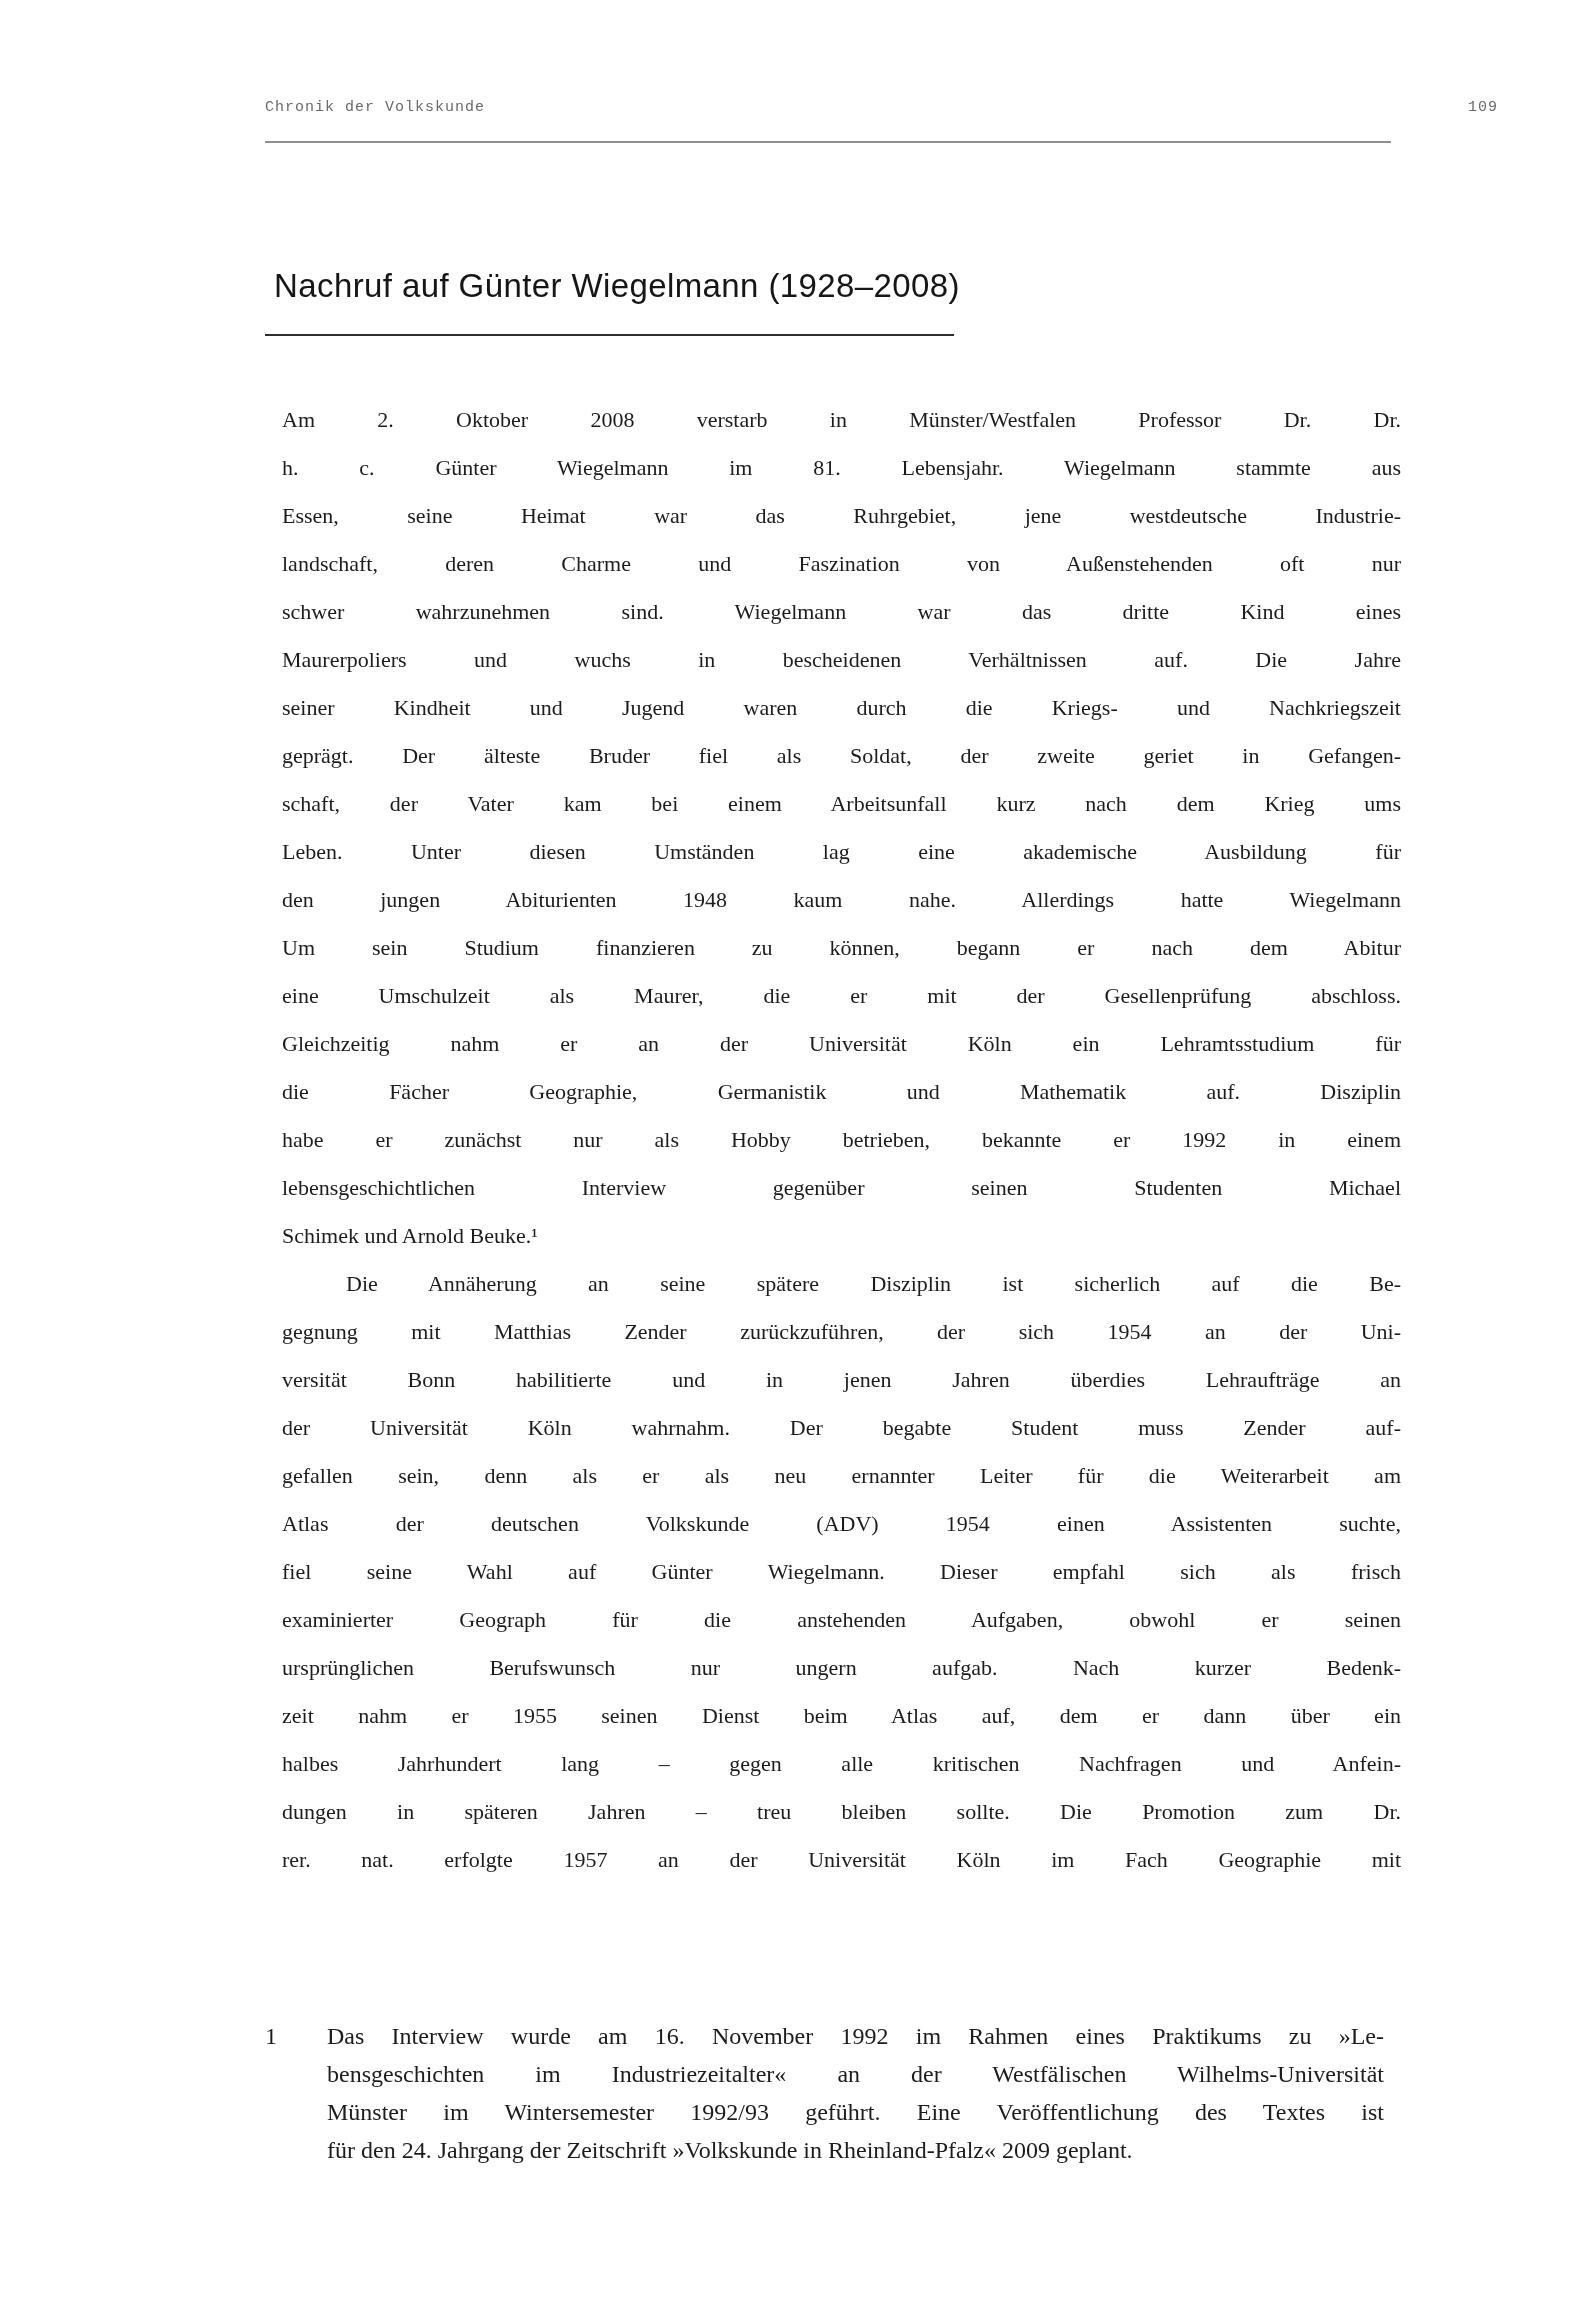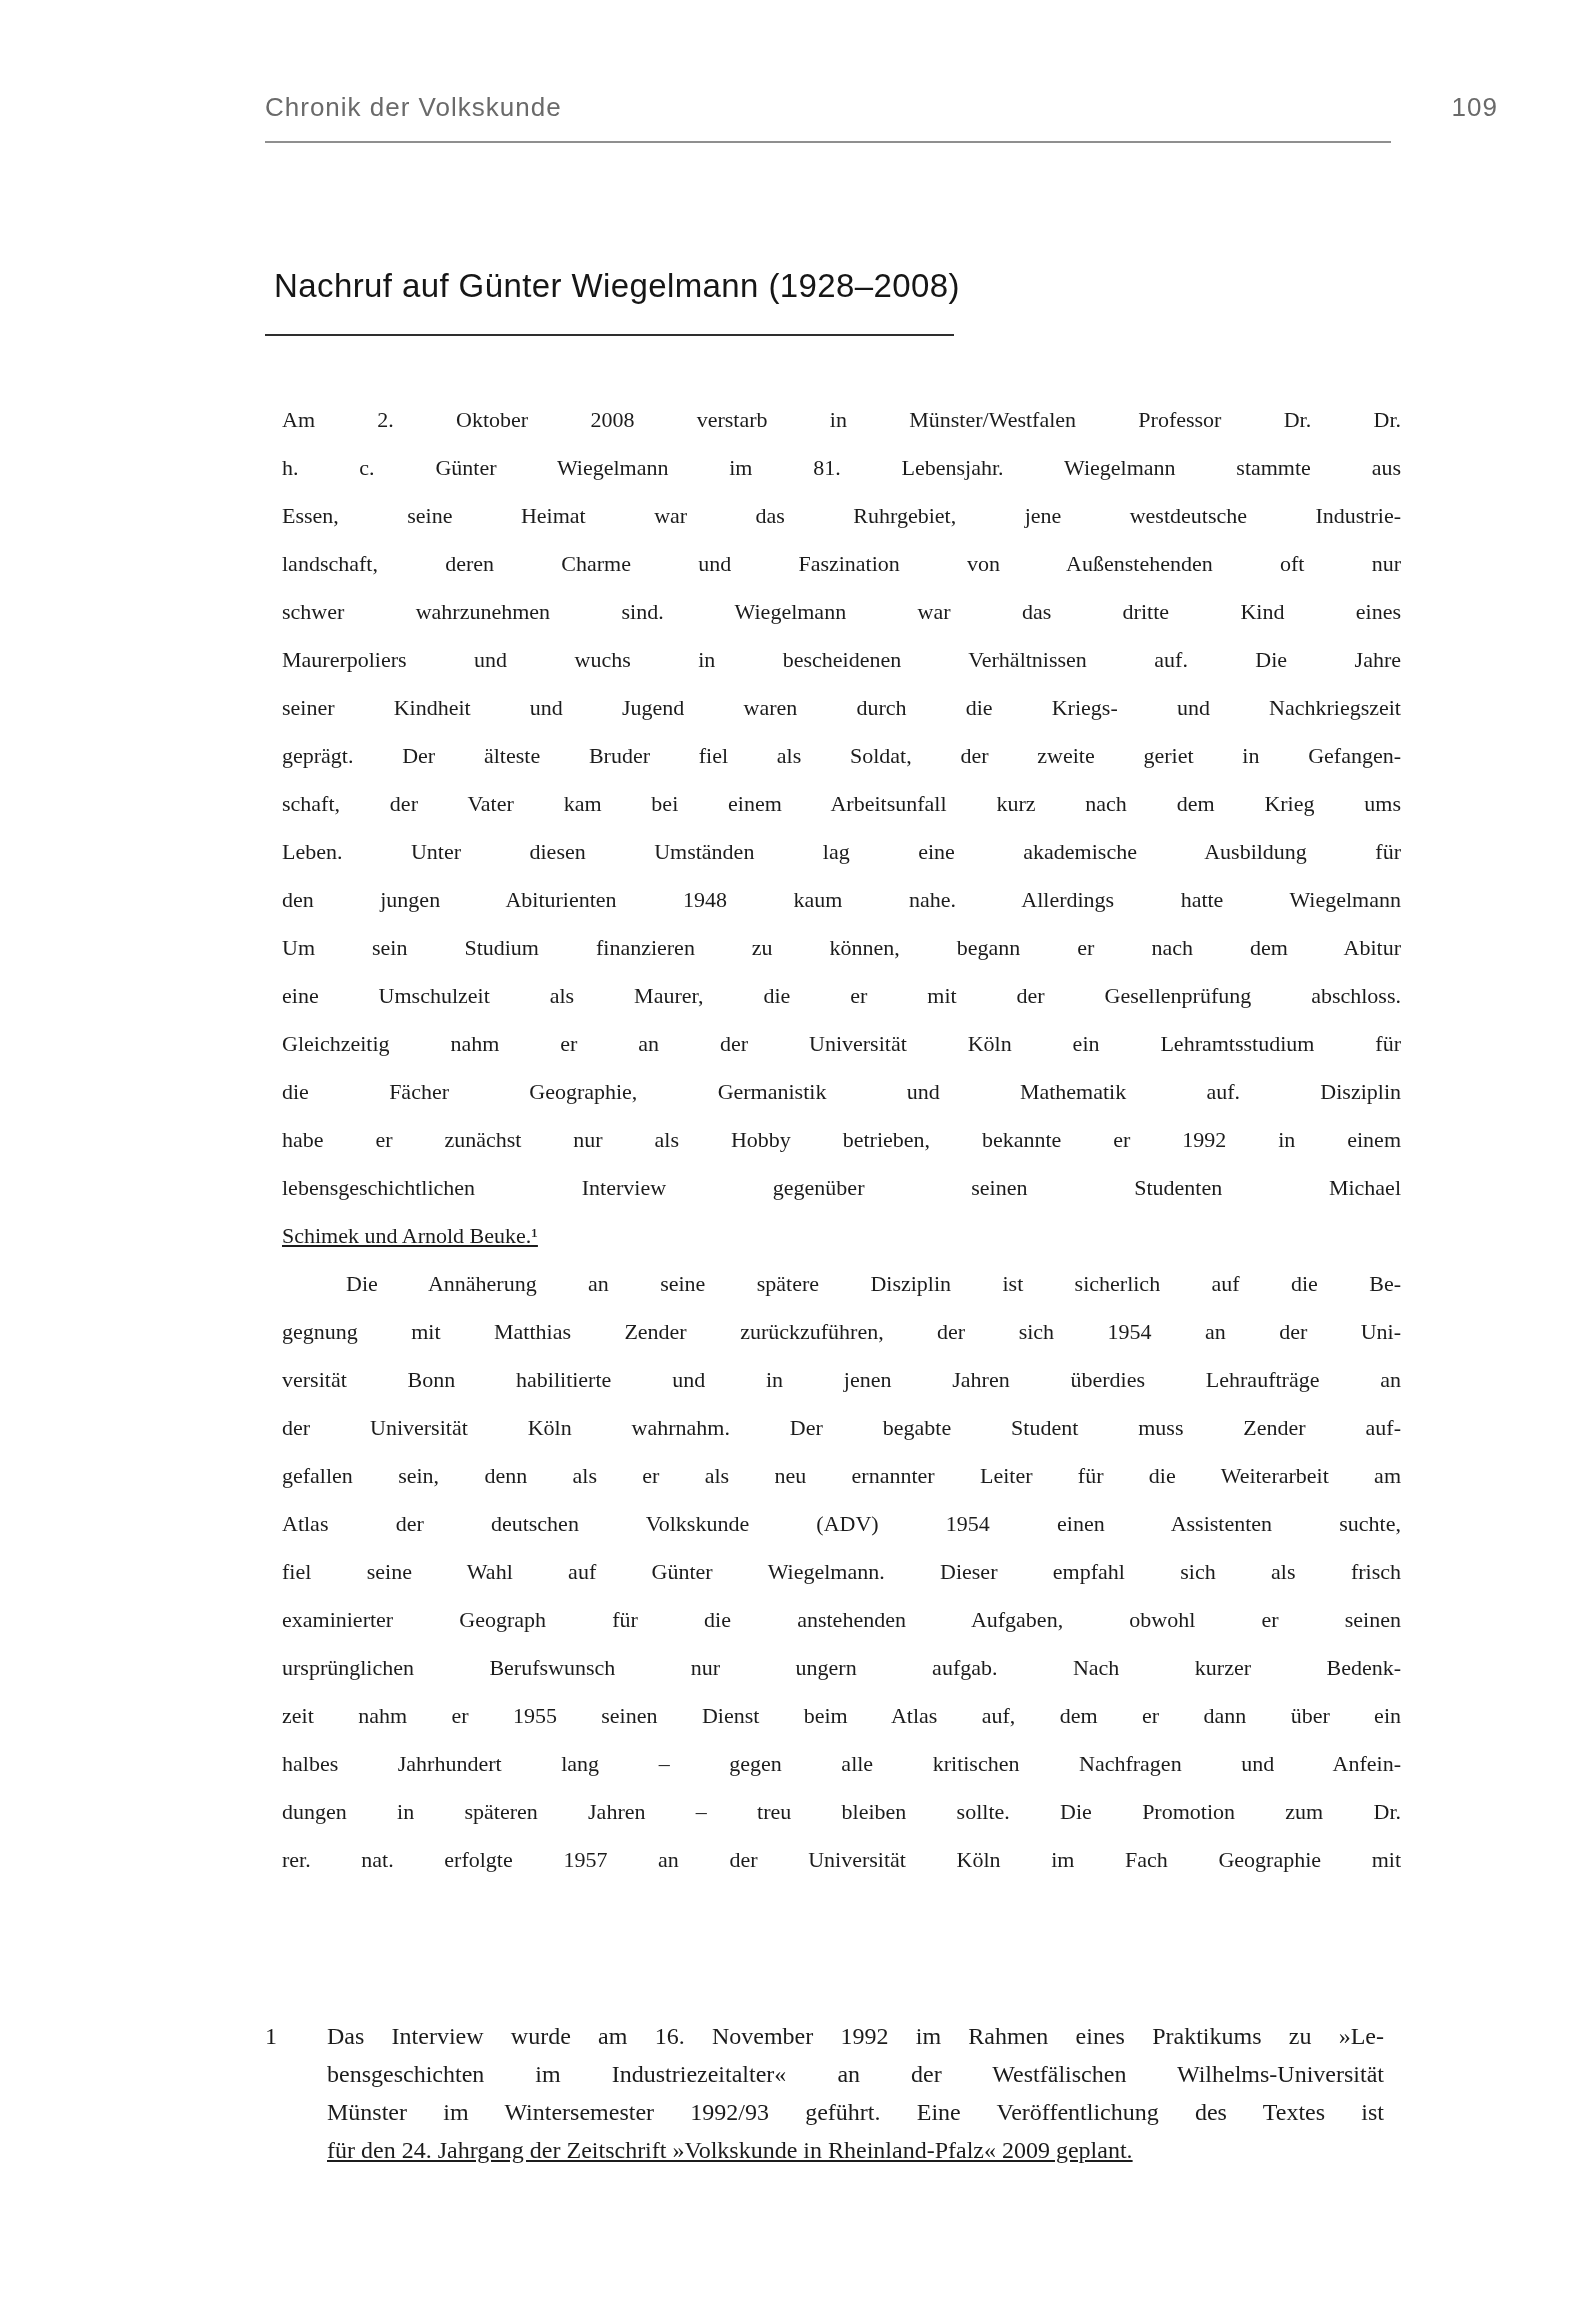--- a/index.html
+++ b/index.html
@@ -13,22 +13,22 @@
   }
   
   .running-header {
     position: absolute;
     top: 95px;
     left: 265px;
     right: 97px;
     display: flex;
     justify-content: space-between;
     align-items: baseline;
-    font-family: Liberation Sans, sans-serif;
-    font-size: 26px;
+    font-family: Liberation Mono, monospace;
+    font-size: 15px;
     line-height: 25.5px;
     letter-spacing: 1px;
     color: var(--header-text, #6a6a6a);
   }
   .header-rule {
     position: absolute;
     top: 141px;
     left: 265px;
     width: 1126px;
     height: 1.6px;
@@ -64,21 +64,21 @@
     width: 1119px;
     font-size: 22px;
     line-height: 48px;
     color: var(--body-text, #1c1c1c);
   }
   .line {
     text-align: justify;
     text-align-last: justify;
   }
   .line.indent { text-indent: 64px; }
-  .line.no-justify { text-align: center; text-align-last: left; text-decoration: underline; }
+  .line.no-justify { text-align: center; text-align-last: left; }
   
   .footnote {
     position: absolute;
     top: 2017px;
     left: 265px;
     width: 1119px;
     font-size: 24px;
     line-height: 38px;
     color: var(--body-text, #1c1c1c);
   }

